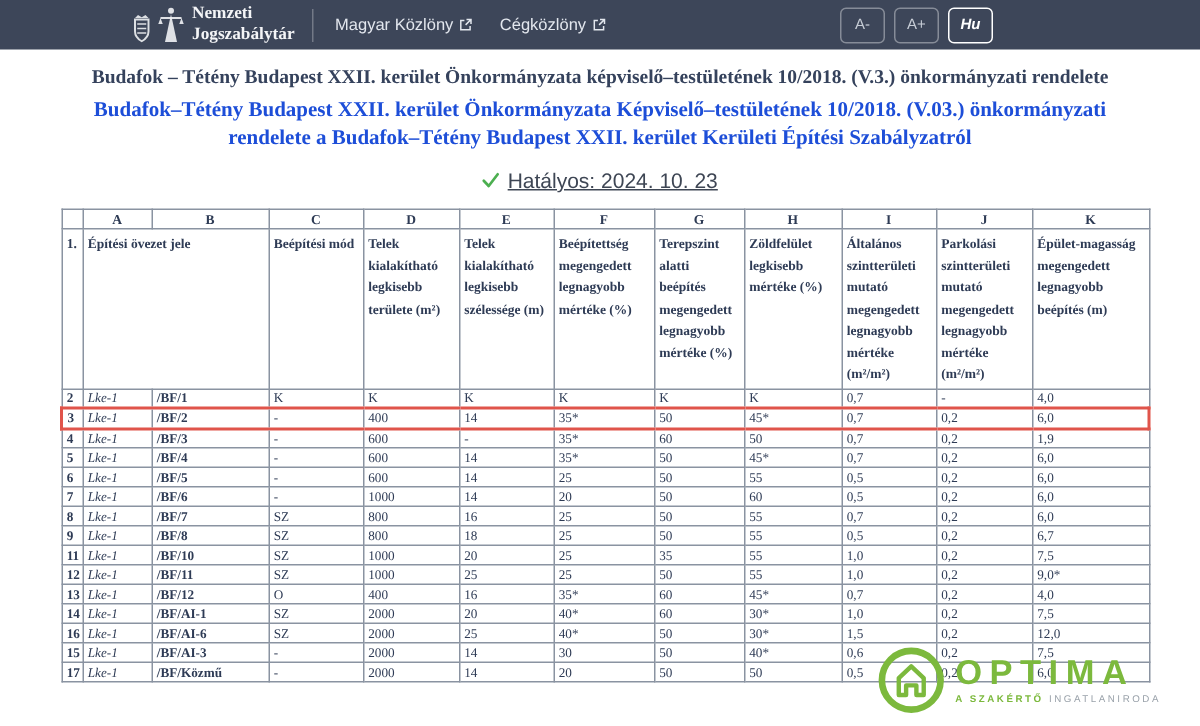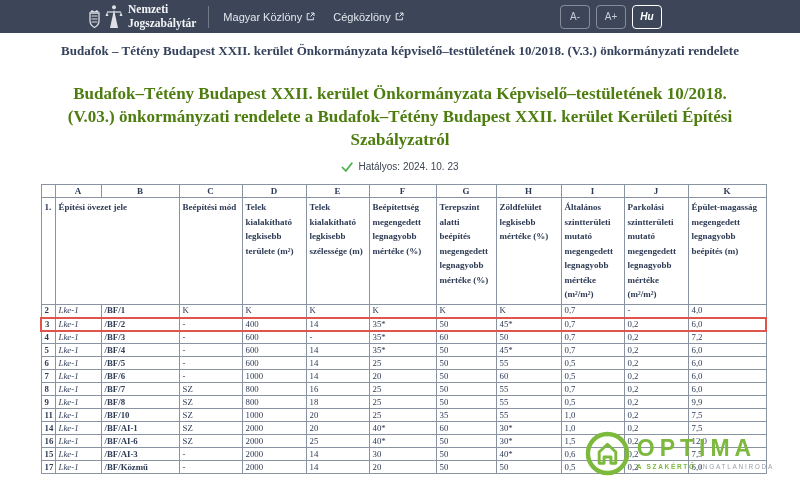--- a/index.html
+++ b/index.html
@@ -14,24 +14,24 @@
   .topbar-divider{width:1px;height:22px;background:rgba(255,255,255,.28);margin:0 14px 0 12px;}
   .toplink{display:flex;align-items:center;gap:4px;color:#e3e7ee;font-size:11px;margin-right:18px;cursor:pointer;white-space:nowrap;text-align:right;}
   .btn-group{margin-left:auto;margin-right:138px;display:flex;gap:6px;}
   .tb-btn{min-width:30px;height:24px;border-radius:4px;border:1px solid rgba(255,255,255,.38);
           background:transparent;color:#c7cdd6;font-size:10px;font-family:"Liberation Sans",sans-serif;cursor:pointer;}
   .tb-btn.active{border-color:#ffffff;color:#ffffff;font-weight:bold;font-style:italic;}
 
   
   .doc-title{margin:9px 52px 0;text-align:center;font-family:"Liberation Serif",serif;font-weight:bold;
              font-size:13px;line-height:1.32;color:#35425c;}
-  .doc-subtitle{margin:24px 58px 0;text-align:center;font-family:"Liberation Serif",serif;font-weight:bold;
-             font-size:17px;line-height:1.35;color:#4d7c0f;}
+  .doc-subtitle{margin:6px 58px 0;text-align:center;font-family:"Liberation Serif",serif;font-weight:bold;
+             font-size:14px;line-height:1.35;color:#1d4ed8;}
   .status-line{margin-top:9px;display:flex;justify-content:center;align-items:center;gap:5px;
-             font-size:10px;color:#3e4654;}
+             font-size:14px;color:#3e4654;text-decoration:underline;}
 
   
   .table-wrap{margin:11px 0 0 40px;}
   table.reg{border-collapse:collapse;table-layout:fixed;width:725px;font-family:"Liberation Serif",serif;color:#2e3b55;}
   table.reg td,table.reg th{border:1px solid #8a93a1;overflow:hidden;box-sizing:border-box;}
   th.col-letter{height:13px;font-size:9px;font-weight:bold;text-align:center;padding:0;}
   tr.hdr-row td{vertical-align:top;text-align:left;font-weight:bold;font-size:9px;line-height:1.62;padding:2px 3px;height:78px;}
   tbody.data td{height:13px;font-size:8.8px;line-height:1.05;padding:1px 3px;vertical-align:middle;white-space:nowrap;}
   tbody.data td.num{font-weight:bold;}
   tbody.data td.zone{font-weight:normal;font-style:italic;}
@@ -184,21 +184,21 @@
             <td class="zone">Lke-1</td>
             <td class="code">/BF/3</td>
             <td class="val">-</td>
             <td class="val">600</td>
             <td class="val">-</td>
             <td class="val">35*</td>
             <td class="val">60</td>
             <td class="val">50</td>
             <td class="val">0,7</td>
             <td class="val">0,2</td>
-            <td class="val">7,2</td>
+            <td class="val">1,9</td>
           </tr>
           <tr>
             <td class="num">5</td>
             <td class="zone">Lke-1</td>
             <td class="code">/BF/4</td>
             <td class="val">-</td>
             <td class="val">600</td>
             <td class="val">14</td>
             <td class="val">35*</td>
             <td class="val">50</td>
@@ -254,35 +254,63 @@
             <td class="zone">Lke-1</td>
             <td class="code">/BF/8</td>
             <td class="val">SZ</td>
             <td class="val">800</td>
             <td class="val">18</td>
             <td class="val">25</td>
             <td class="val">50</td>
             <td class="val">55</td>
             <td class="val">0,5</td>
             <td class="val">0,2</td>
-            <td class="val">9,9</td>
+            <td class="val">6,7</td>
           </tr>
           <tr>
             <td class="num">11</td>
             <td class="zone">Lke-1</td>
             <td class="code">/BF/10</td>
             <td class="val">SZ</td>
             <td class="val">1000</td>
             <td class="val">20</td>
             <td class="val">25</td>
             <td class="val">35</td>
             <td class="val">55</td>
             <td class="val">1,0</td>
             <td class="val">0,2</td>
             <td class="val">7,5</td>
+          </tr>
+          <tr>
+            <td class="num">12</td>
+            <td class="zone">Lke-1</td>
+            <td class="code">/BF/11</td>
+            <td class="val">SZ</td>
+            <td class="val">1000</td>
+            <td class="val">25</td>
+            <td class="val">25</td>
+            <td class="val">50</td>
+            <td class="val">55</td>
+            <td class="val">1,0</td>
+            <td class="val">0,2</td>
+            <td class="val">9,0*</td>
+          </tr>
+          <tr>
+            <td class="num">13</td>
+            <td class="zone">Lke-1</td>
+            <td class="code">/BF/12</td>
+            <td class="val">O</td>
+            <td class="val">400</td>
+            <td class="val">16</td>
+            <td class="val">35*</td>
+            <td class="val">60</td>
+            <td class="val">45*</td>
+            <td class="val">0,7</td>
+            <td class="val">0,2</td>
+            <td class="val">4,0</td>
           </tr>
           <tr>
             <td class="num">14</td>
             <td class="zone">Lke-1</td>
             <td class="code">/BF/AI-1</td>
             <td class="val">SZ</td>
             <td class="val">2000</td>
             <td class="val">20</td>
             <td class="val">40*</td>
             <td class="val">60</td>

